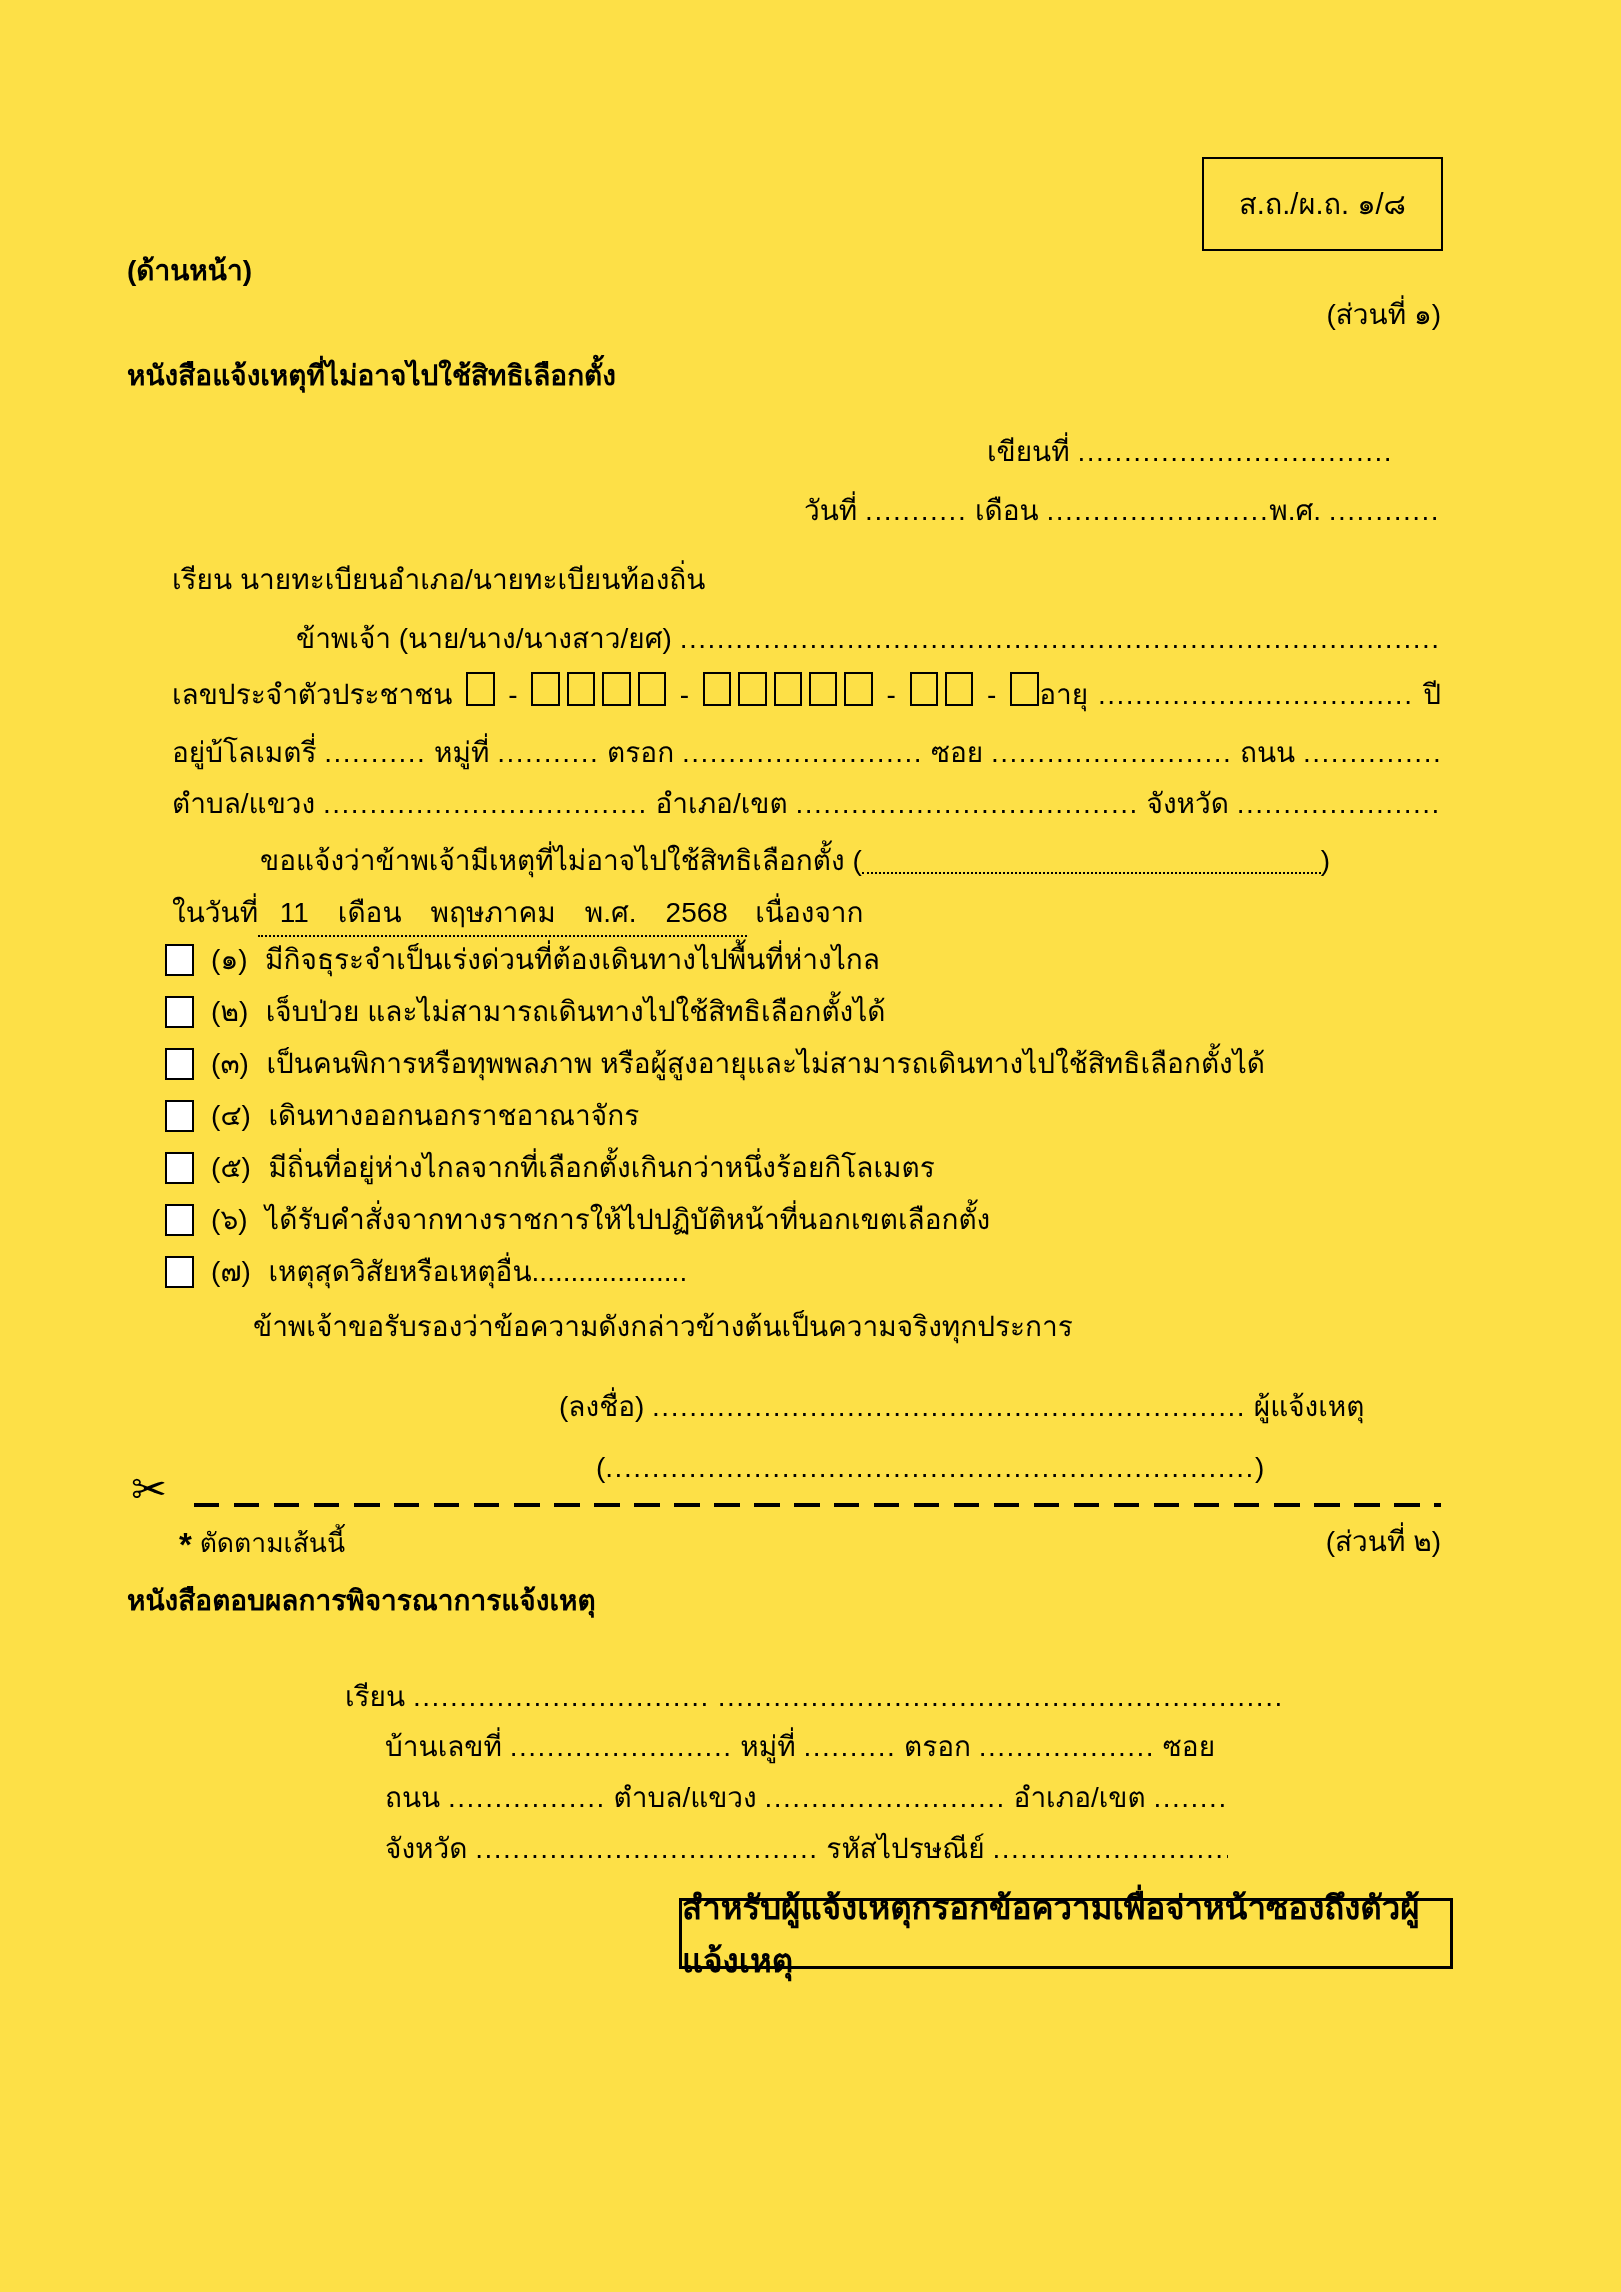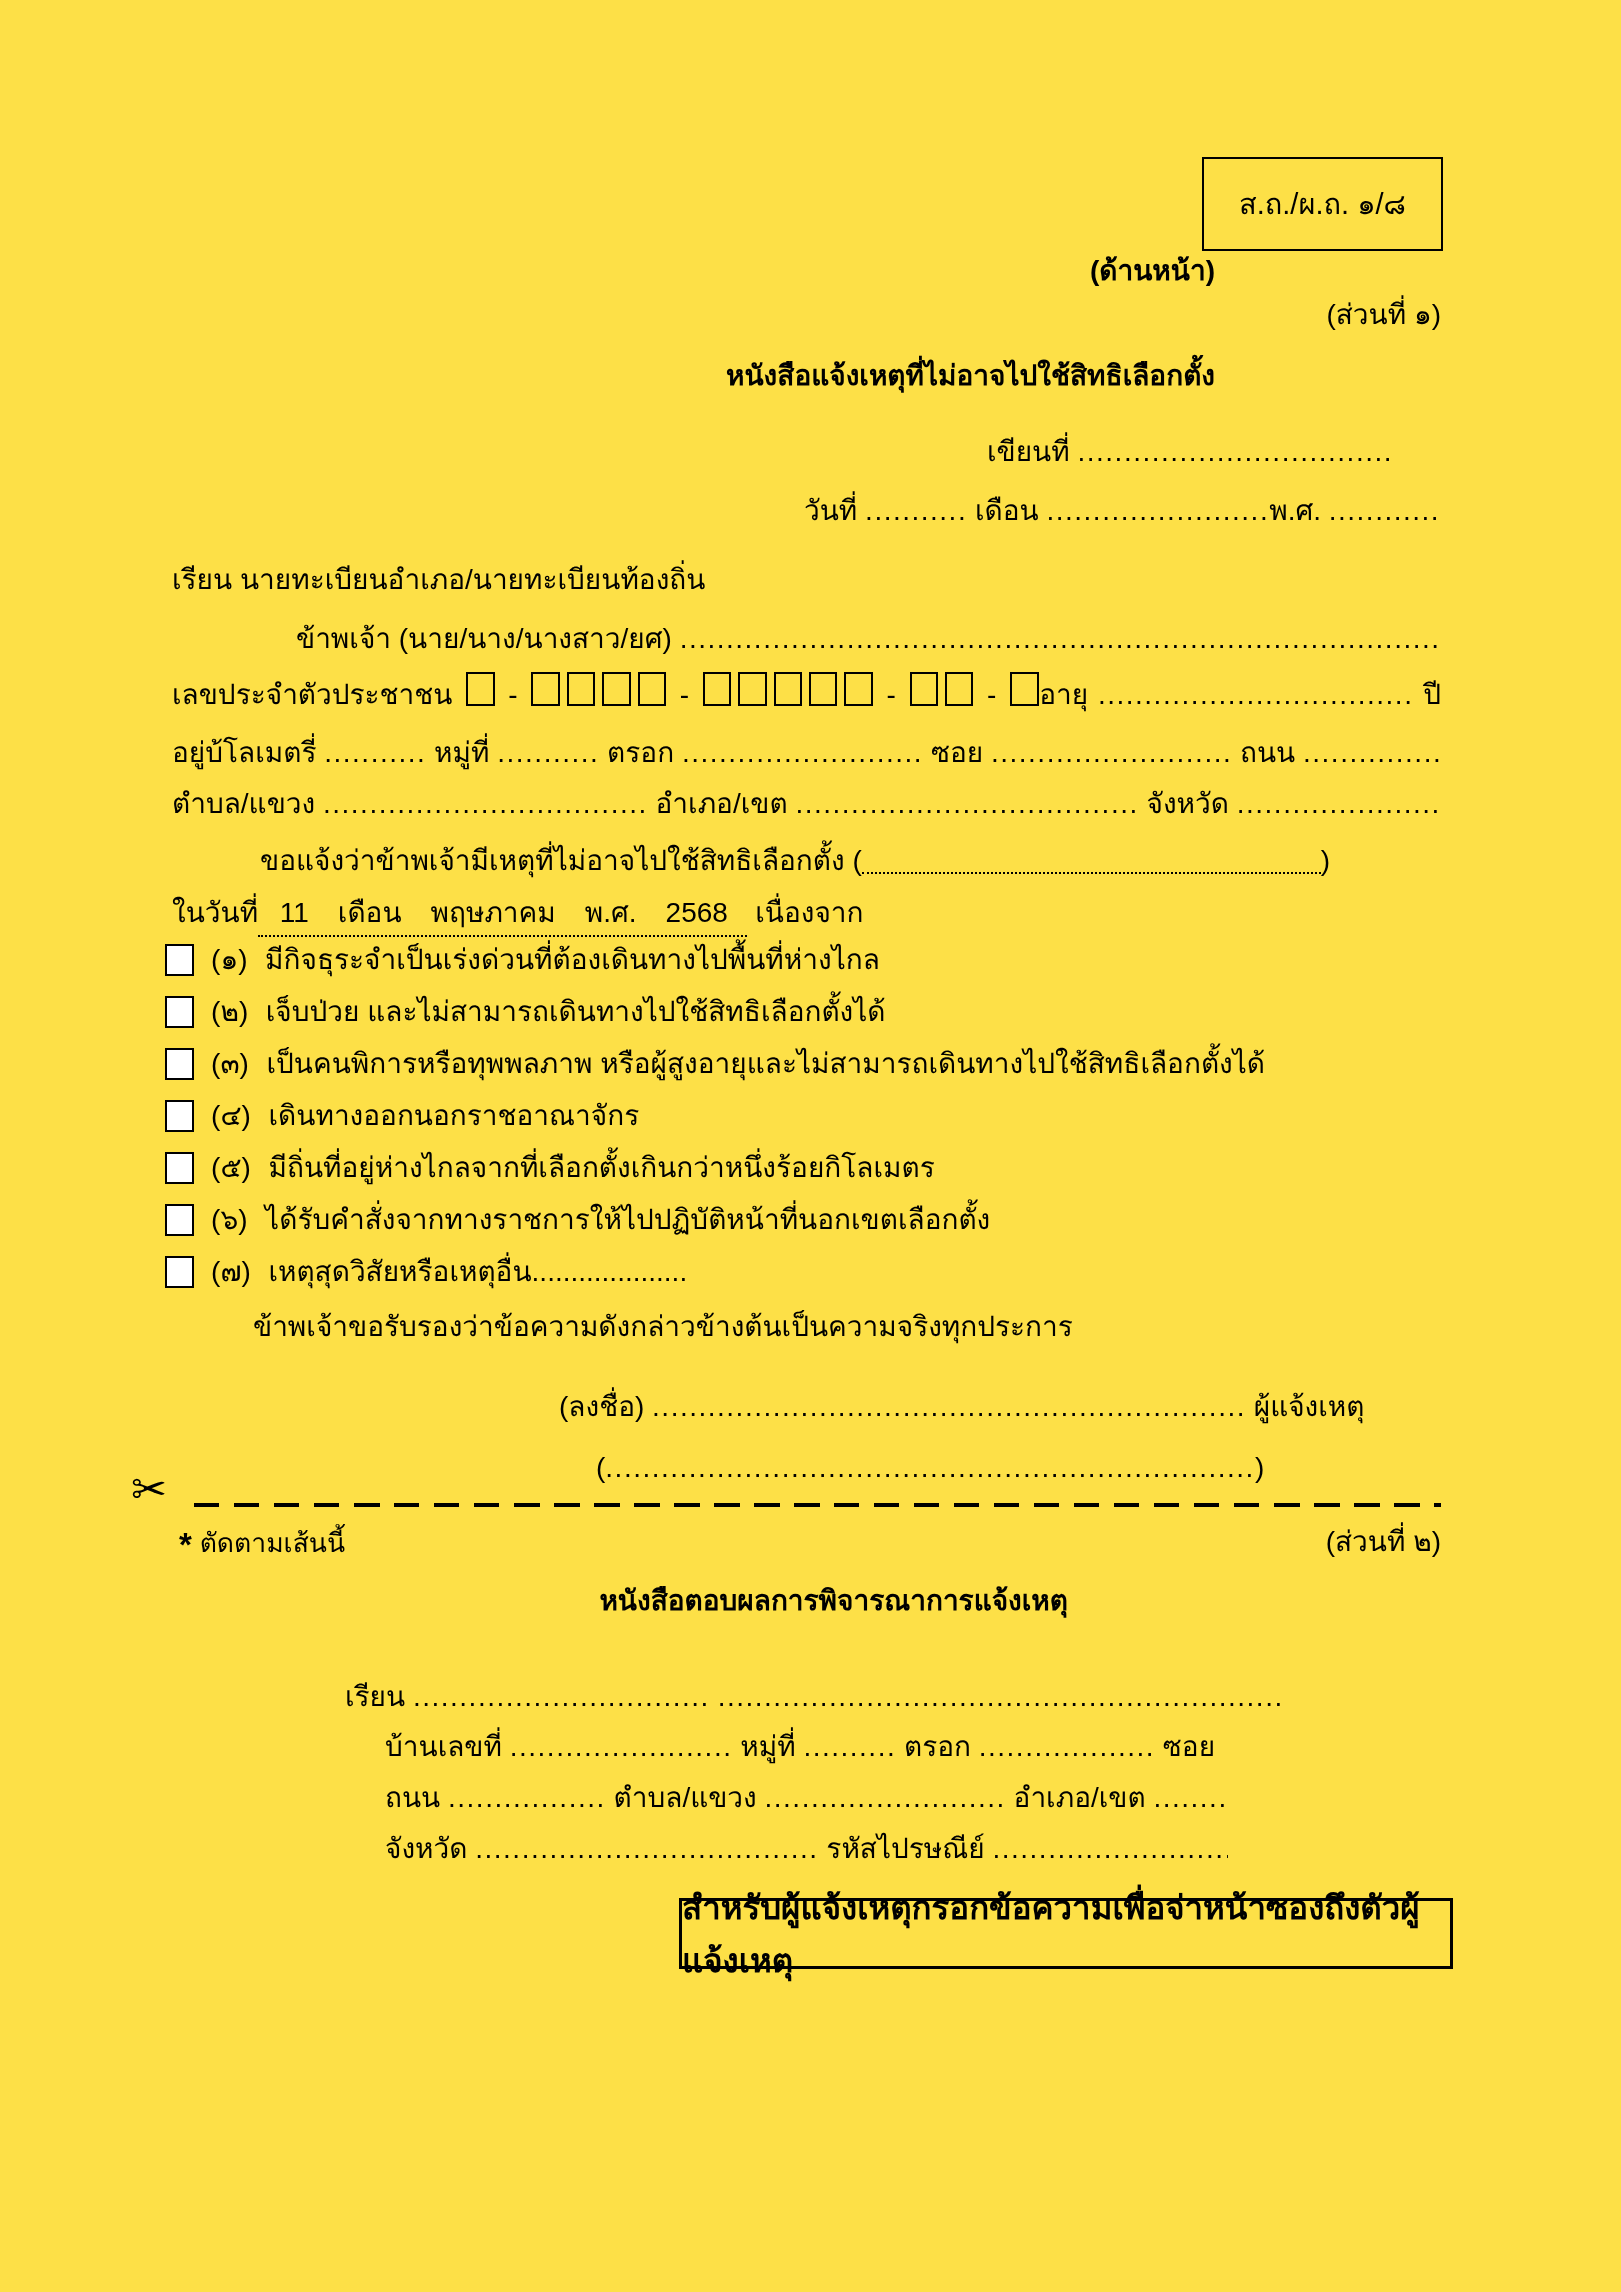--- a/index.html
+++ b/index.html
@@ -3,21 +3,21 @@
 <meta charset="utf-8">
 <style>
   html,body{margin:0;padding:0;background:#e8e8e8;}
   .page{
     position:relative;width:1621px;height:2293px;background:#fde047;
     font-family:"Liberation Sans","DejaVu Sans",sans-serif;
     font-size:28px;color:#000;margin:0 auto;overflow:hidden;
   }
   .line{position:absolute;white-space:nowrap;line-height:45px;}
   .b{font-weight:bold;}
-  .center{text-align:right;}
+  .center{text-align:left;}
   .right{text-align:right;}
   .dots{letter-spacing:1.5px;}
   .formbox{
     position:absolute;left:1202px;top:157px;width:237px;height:90px;
     border:2.9px solid #000;display:flex;align-items:center;justify-content:center;font-size:29px;
   }
   .footerbox{
     position:absolute;left:679px;top:1898px;width:768px;height:65px;
     border:3.9px solid #000;display:flex;align-items:center;justify-content:center;
     font-weight:bold;font-size:33px;

